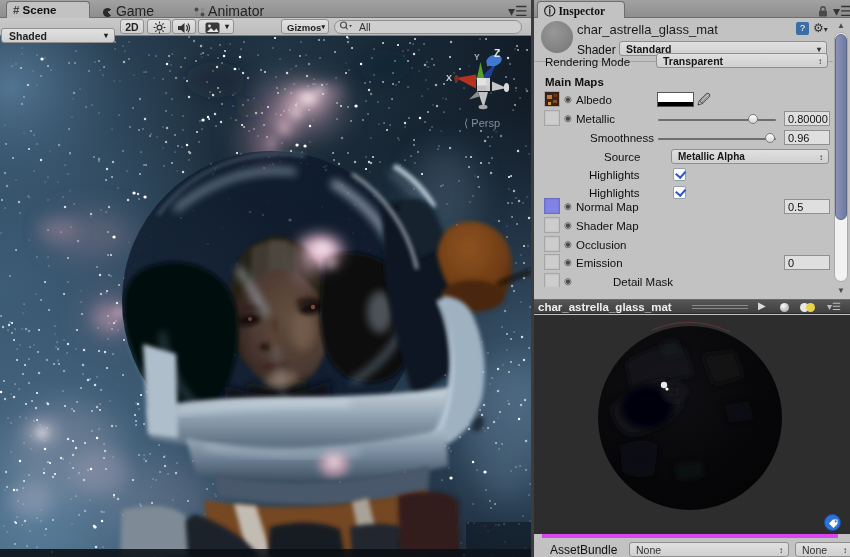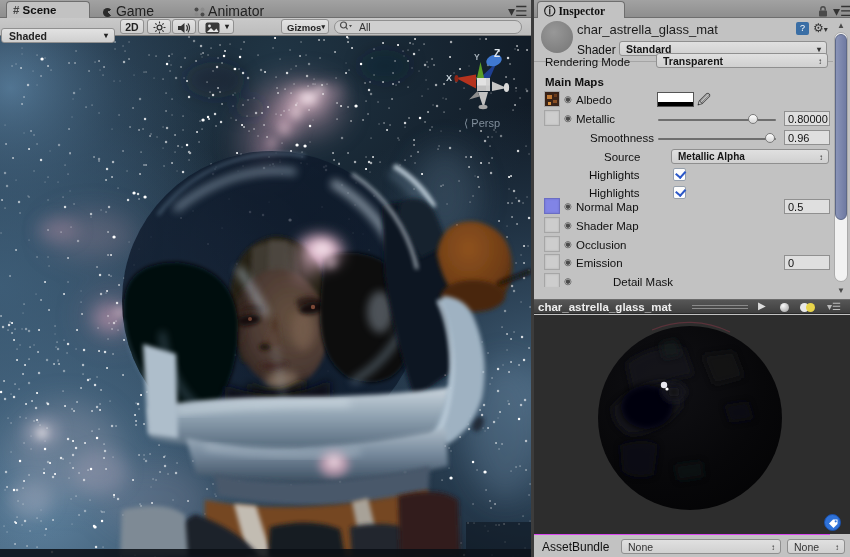--- a/index.html
+++ b/index.html
@@ -473,19 +473,19 @@
         <path d="M118 15 A92 92 0 0 1 196 17" stroke="#6e3440" stroke-width="1.3" fill="none" opacity="0.7"></path>
       </svg>
       <div class="abs" style="left:290px;top:199px;width:17px;height:17px;border-radius:50%;background:#2f72d9;border:1px solid #1a4fa8;">
         <svg width="17" height="17" viewBox="0 0 17 17">
             <path d="M4 8.5 L8 4.5 L12.5 4.5 L12.5 9 L8.5 13 Z" fill="#fff"></path>
             <circle cx="10.7" cy="6.3" r="1.1" fill="#2f72d9"></circle>
           </svg>
       </div>
     </div>
 
-    <div class="abs" style="left:0;top:534px;width:296px;height:23px;background:#c2c2c2;border-top:1px solid #d946ef;">
+    <div class="abs" style="left:8px;top:534px;width:296px;height:23px;background:#c2c2c2;border-top:4px solid #d946ef;">
       <div class="lbl" style="left:8px;top:5px;font-size:12px;">AssetBundle</div>
       <div class="dropdown" style="left:87px;top:4px;width:160px;font-weight:normal;color:#333;">None<span class="darr">↕</span></div>
       <div class="dropdown" style="left:253px;top:4px;width:58px;font-weight:normal;color:#333;">None<span class="darr">↕</span></div>
     </div>
   </div>
 </div>
 
 </body></html>

